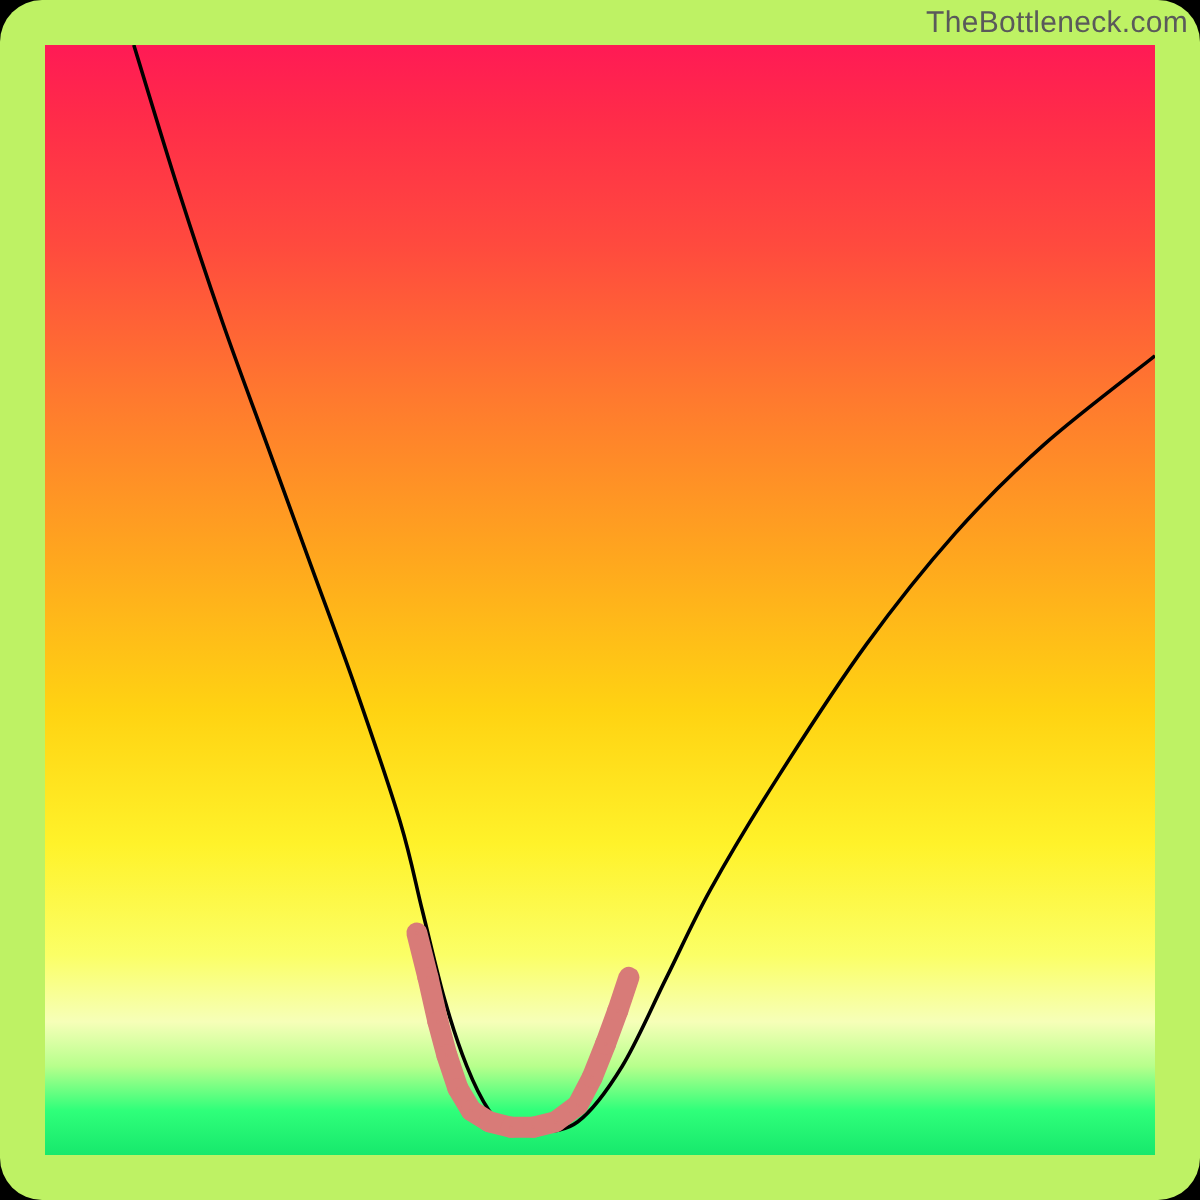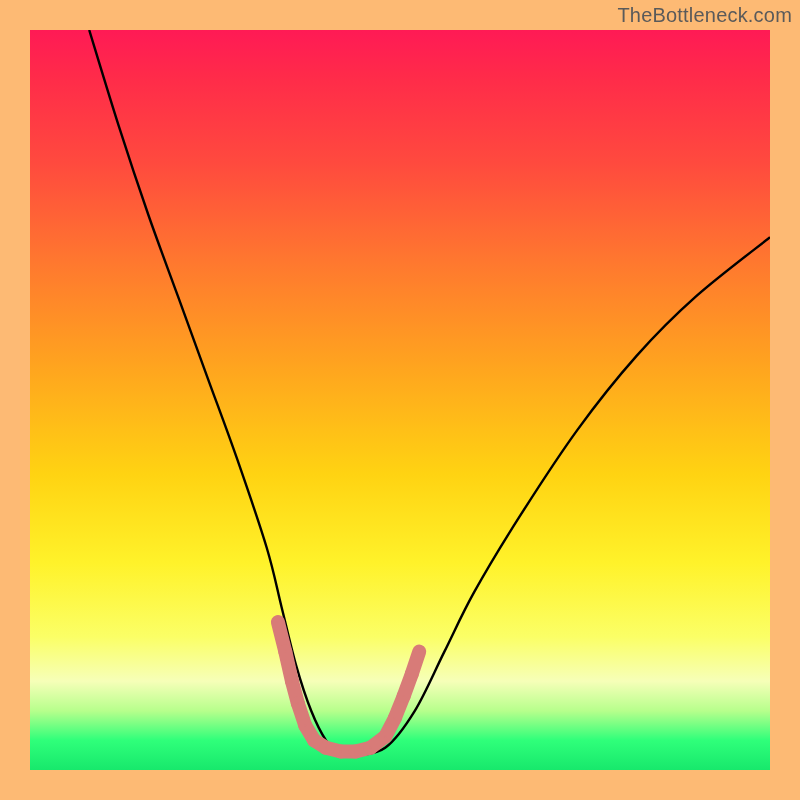--- a/index.html
+++ b/index.html
@@ -7,21 +7,22 @@
     padding: 0;
     width: 800px;
     height: 800px;
     background: #000;
     overflow: hidden;
     font-family: Arial, Helvetica, sans-serif;
   }
   .frame {
     position: absolute;
     inset: 0;
-    background: #fdba74;
+    background: #bef264;
+    border-radius: 28px;
   }
   .plot-wrap {
     position: absolute;
     left: 30px;
     top: 30px;
     width: 740px;
     height: 740px;
     overflow: hidden;
   }
   .gradient {

